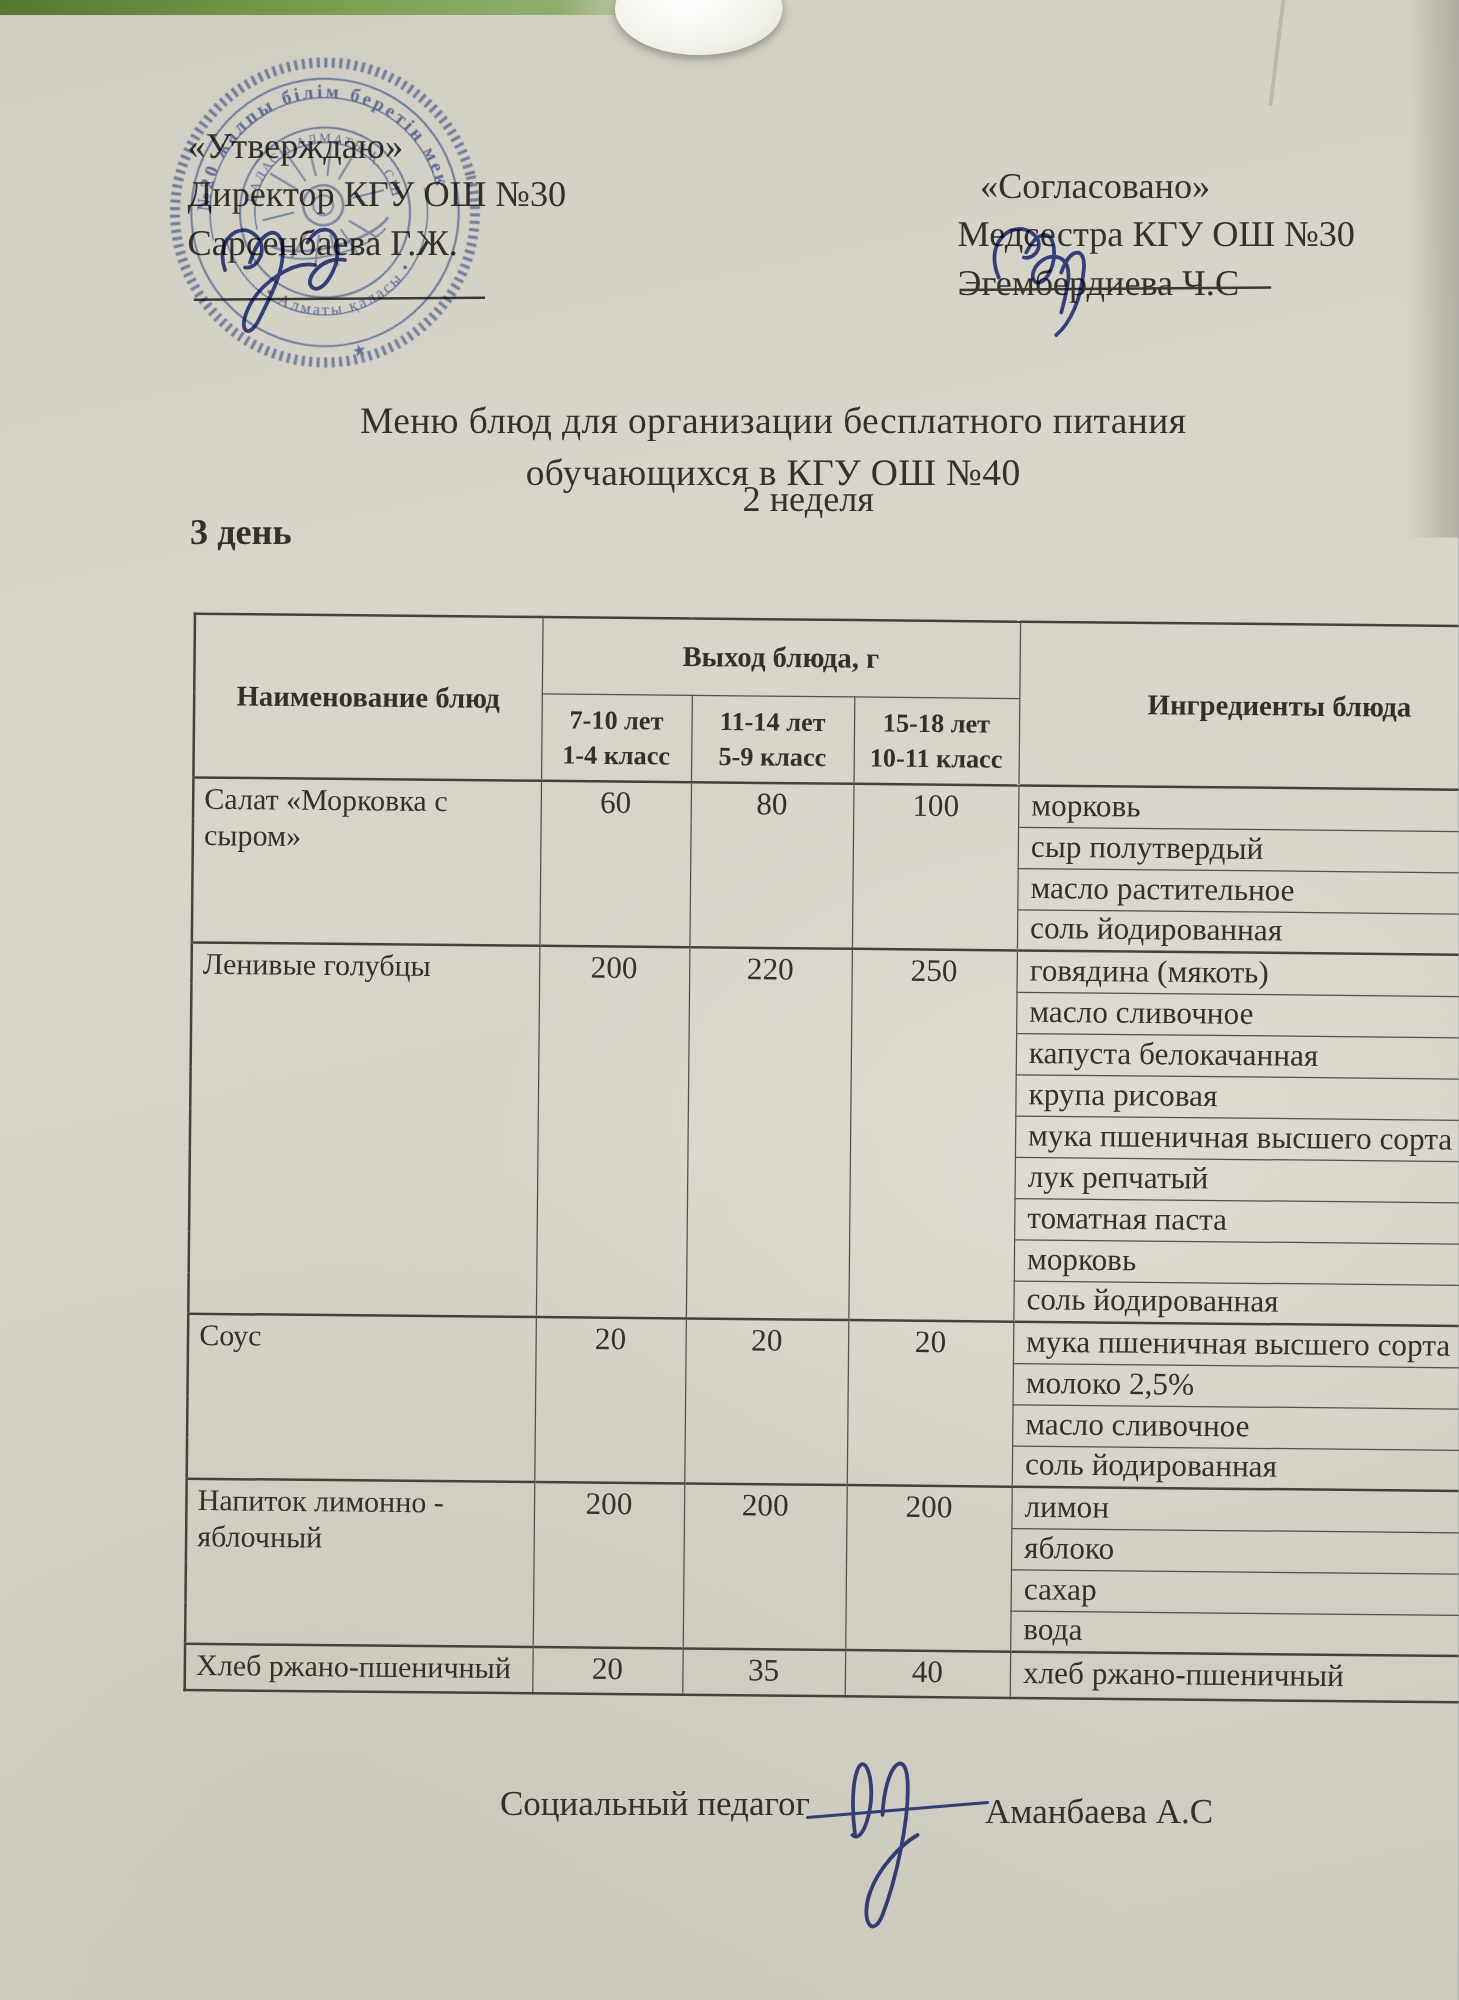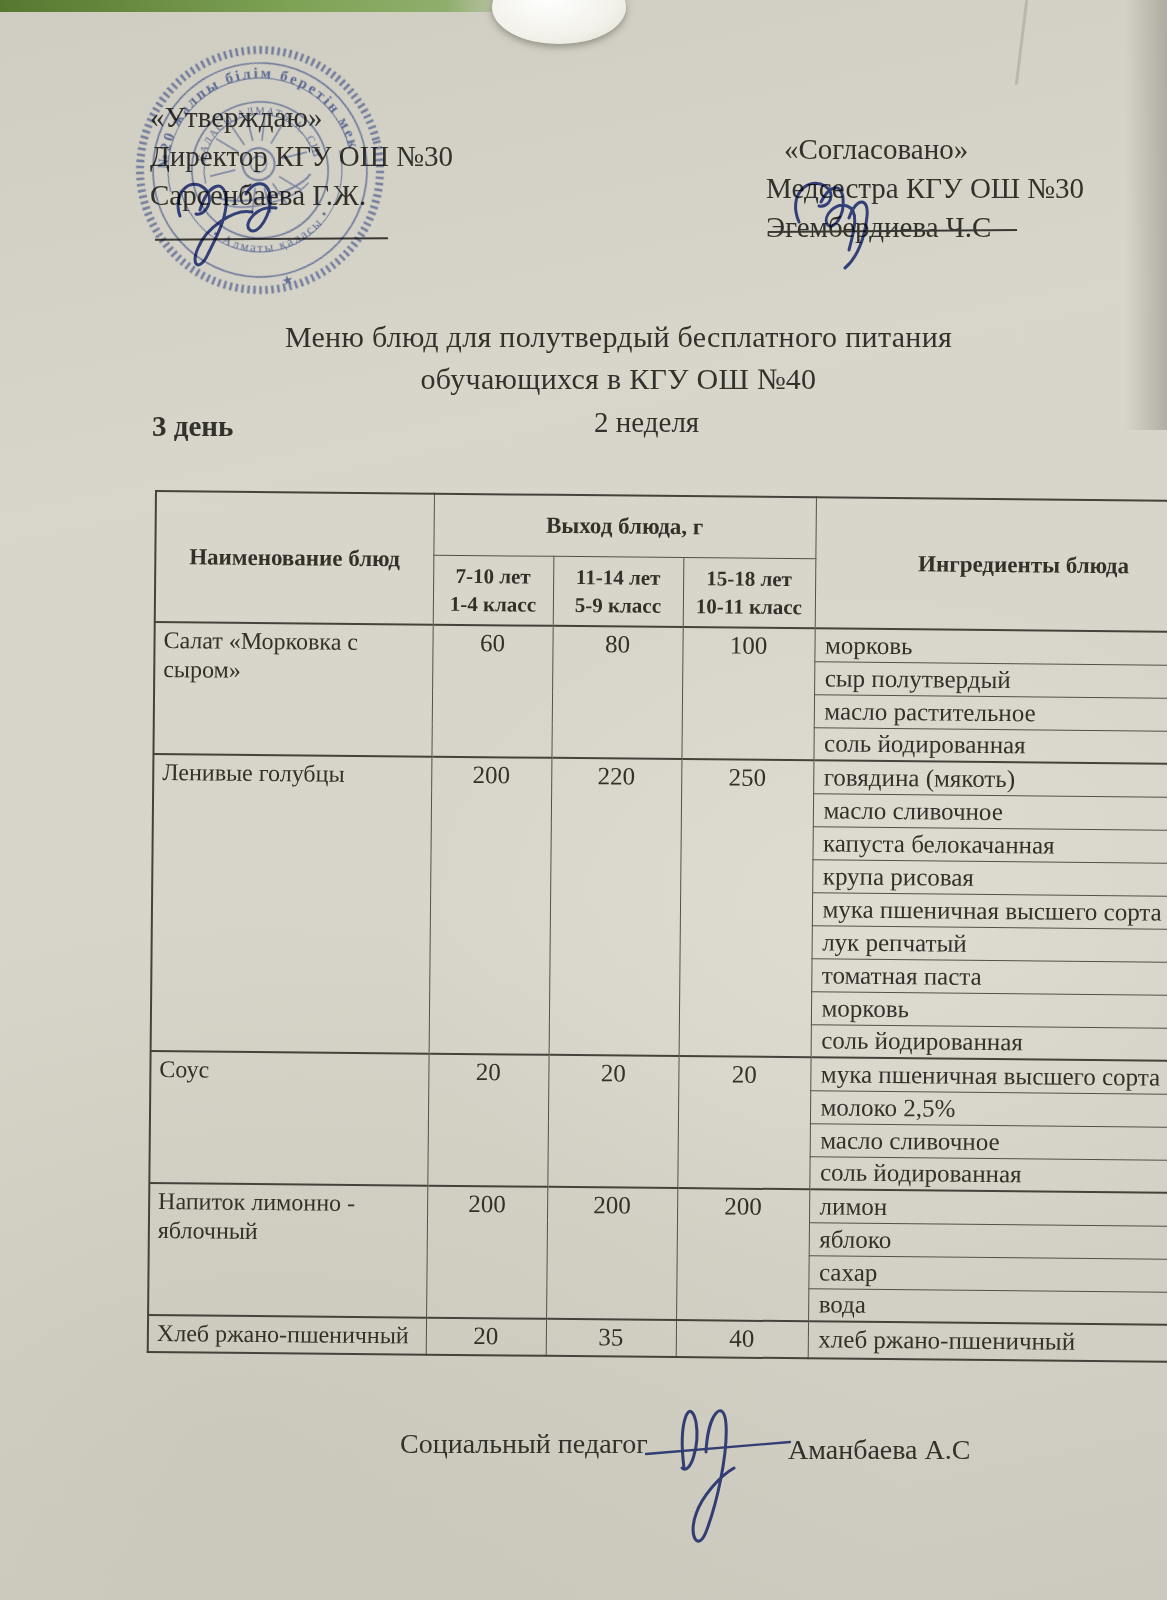--- a/index.html
+++ b/index.html
@@ -27,21 +27,21 @@
   .appr-right { left:766px; top:106px;margin-top:24px; }
   .appr .quote-indent { padding-left:18px; }
   .sig-line { position:absolute; height:2px; background:#3a3833; }
   .sig-line-1 { left:155px; top:238px; width:233px; transform:rotate(-.4deg); }
   .sig-line-2 { left:768px; top:230px; width:249px; transform:rotate(-.5deg); }
 
   .title { position:absolute; left:70px; width:1097px; text-align:center; font-size:30px; letter-spacing:.3px; }
   .title-1 { top:320px; }
   .title-2 { top:362px; }
   .day-label  { position:absolute; left:152px; top:410px; font-size:29px;font-weight:bold; }
-  .week-label { position:absolute; left:594px; top:406px; font-size:29px;text-align:right; }
+  .week-label { position:absolute; left:594px; top:384px; font-size:29px;text-align:right; }
 
   .table-wrap { position:absolute; left:155px; top:490px; transform:rotate(.55deg); transform-origin:0 0; }
   table.menu { border-collapse:collapse; table-layout:fixed; width:1077px;
     border:2.4px solid #45423c; color:#33302a; }
   table.menu th, table.menu td { border:1.5px solid #54504a; }
   thead th { font-weight:bold; text-align:center; vertical-align:middle; padding:2px 4px; }
   .hdr-dish, .hdr-ingr { font-size:23px; }
   .hdr-out { font-size:23px; height:56px; }
   .hdr-age { font-size:21px; line-height:1.35; height:64px; }
   tbody tr { height:33px; }
@@ -142,21 +142,21 @@
     </g>
   </svg>
   <svg class="sig-svg sig-3" viewBox="0 0 180 205">
     <g fill="none" stroke="#3d4d99" stroke-linecap="round">
       <path d="M14,98 L158,86" stroke-width="2.4"></path>
       <path d="M52,112 C46,64 58,40 64,66 C68,90 58,120 50,112" stroke-width="3"></path>
       <path d="M74,96 C76,56 92,42 94,68 C96,100 84,150 74,176 C66,196 56,180 64,158 C70,140 88,120 102,112" stroke-width="3"></path>
     </g>
   </svg>
 
-  <div class="title title-1">Меню блюд для полутвердый бесплатного питания</div>
+  <div class="title title-1">Меню блюд для организации бесплатного питания</div>
   <div class="title title-2">обучающихся в КГУ ОШ №40</div>
 
   <div class="day-label">3 день</div>
   <div class="week-label">2 неделя</div>
 
   <div class="table-wrap">
     <table class="menu">
       <colgroup>
         <col style="width:278px">
           <col style="width:120px">

